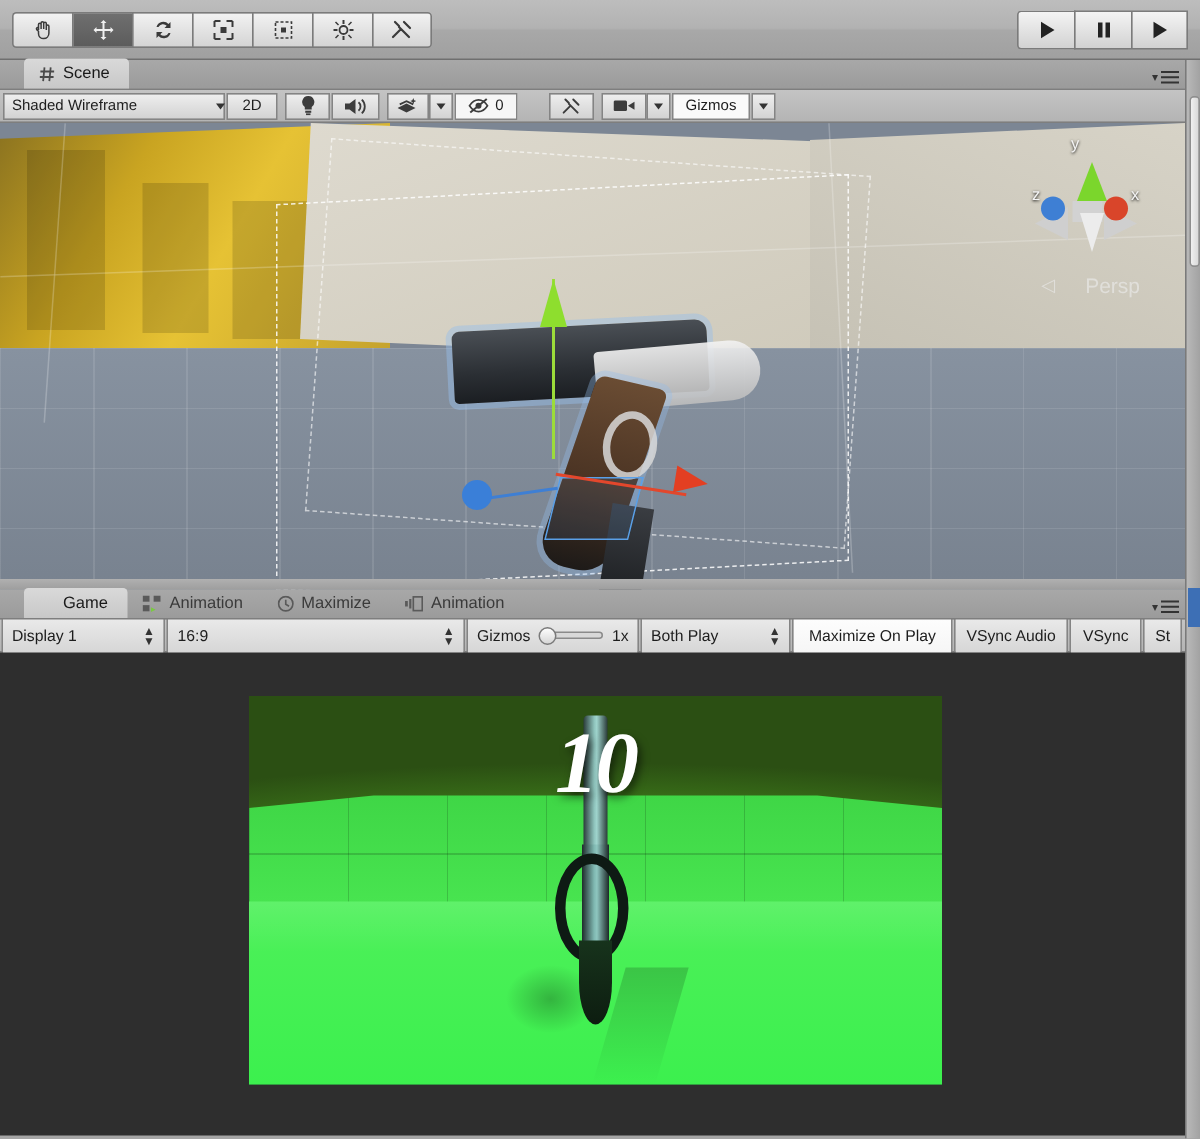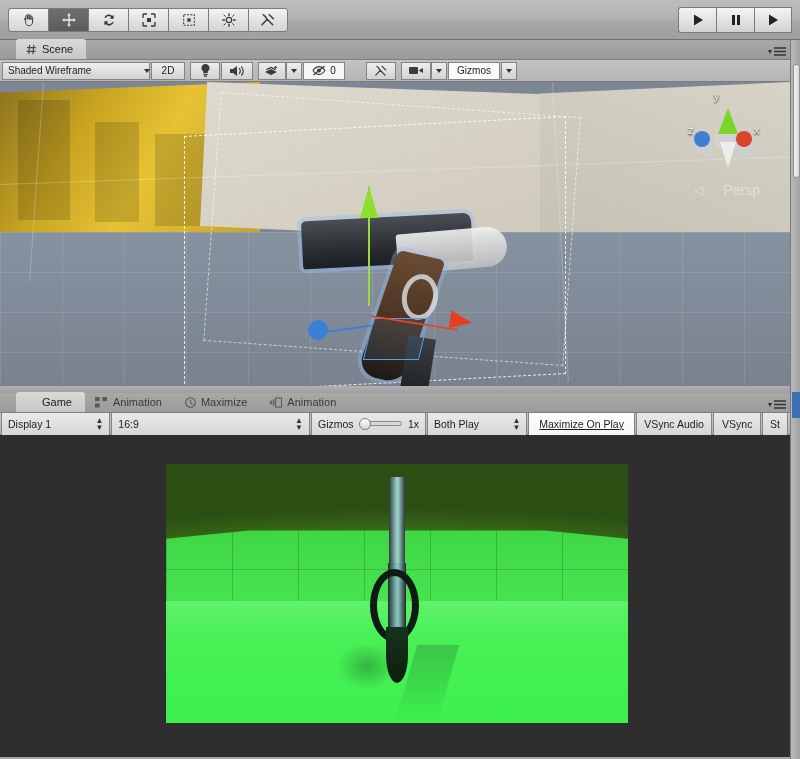--- a/index.html
+++ b/index.html
@@ -571,21 +571,21 @@
         <span>Gizmos</span>
         <span class="slider-track">
             <span class="slider-knob"></span>
           </span>
         <span>1x</span>
       </div>
       <div class="gt-item" style="width:101px;">
         <span>Both Play</span>
         <span class="updown">▲<br>▼</span>
       </div>
-      <div class="gt-item on" style="width:107px;justify-content:center;text-decoration:underline;">
+      <div class="gt-item on" style="width:107px;justify-content:center;">
         <span>Maximize On Play</span>
       </div>
       <div class="gt-item" style="width:77px;justify-content:center;">
         <span>VSync Audio</span>
       </div>
       <div class="gt-item" style="width:48px;justify-content:center;">
         <span>VSync</span>
       </div>
       <div class="gt-item" style="width:26px;justify-content:center;">
         <span>St</span>
@@ -599,20 +599,21 @@
         <div class="gr-wall"></div>
         <div class="gr-floor"></div>
         <div class="gr-shadow"></div>
         <div class="gr-streak"></div>
         <div class="gr-gun">
           <div class="slide"></div>
           <div class="body"></div>
           <div class="guard"></div>
           <div class="butt"></div>
         </div>
+        <div class="gr-hud">10</div>
       </div>
     </div>
   </div>
 
   <div class="right-strip">
     <div class="rs-scroll"></div>
     <div class="rs-sel"></div>
   </div>
 
 </div>

